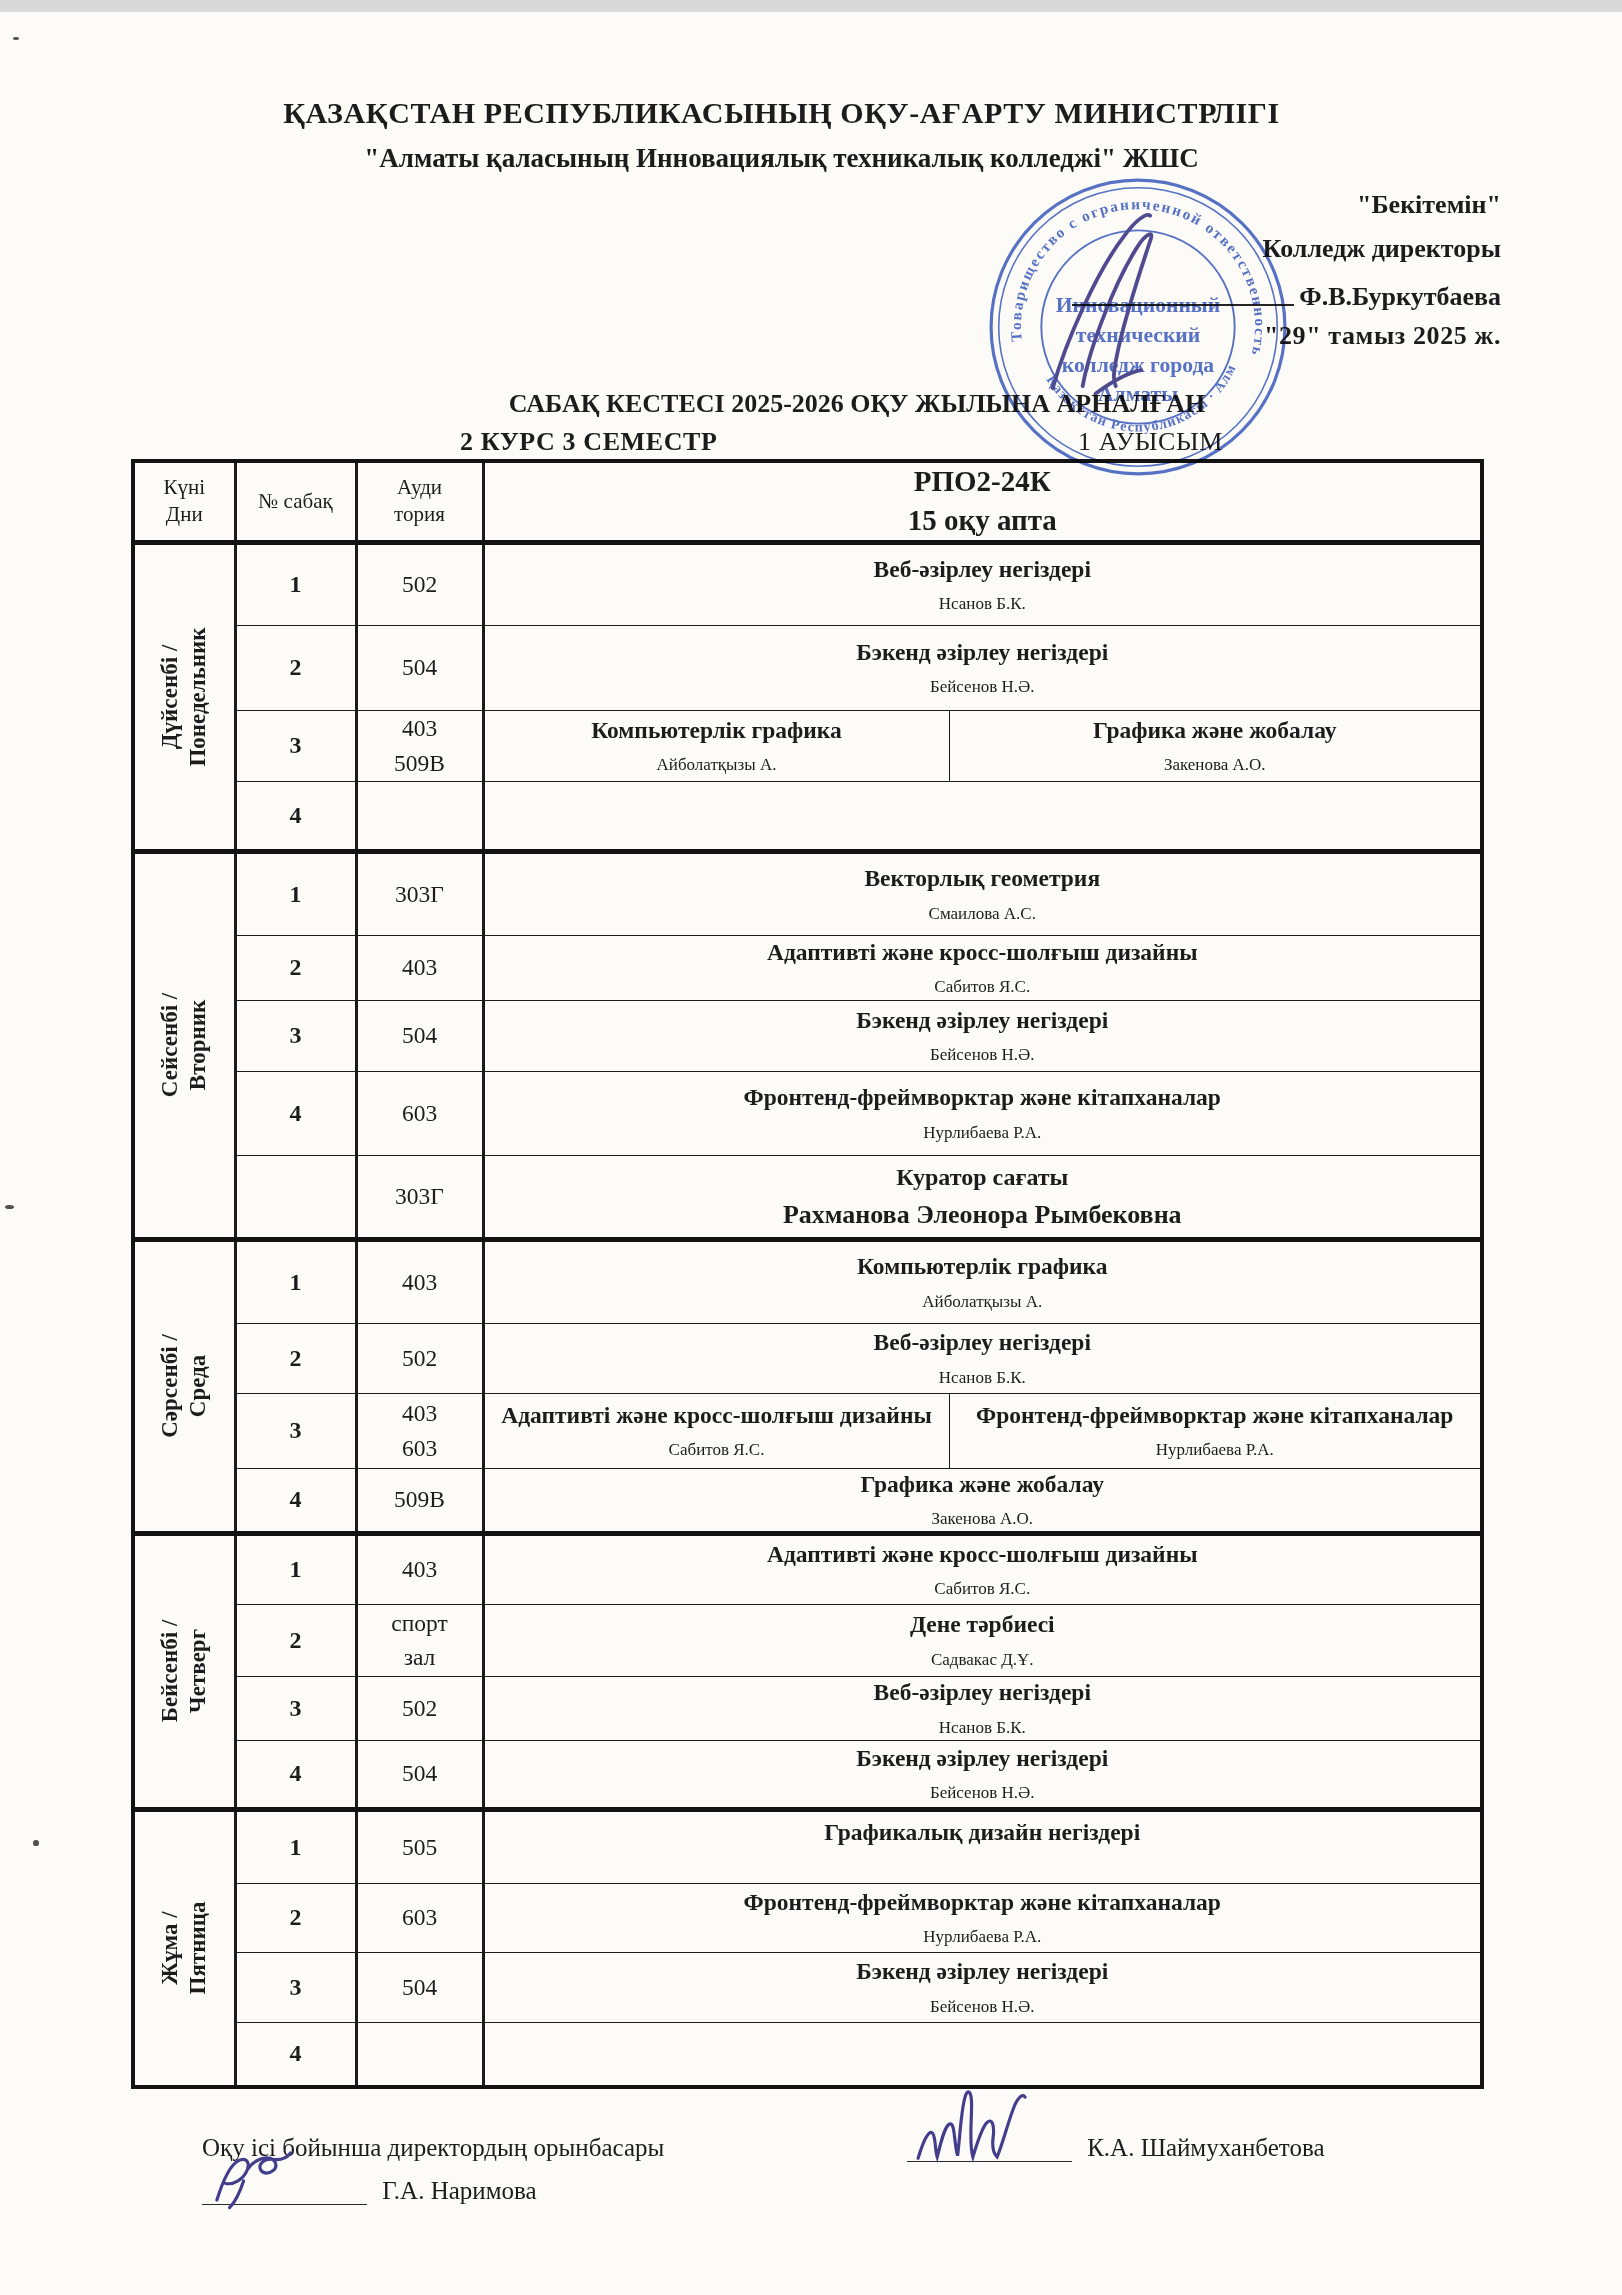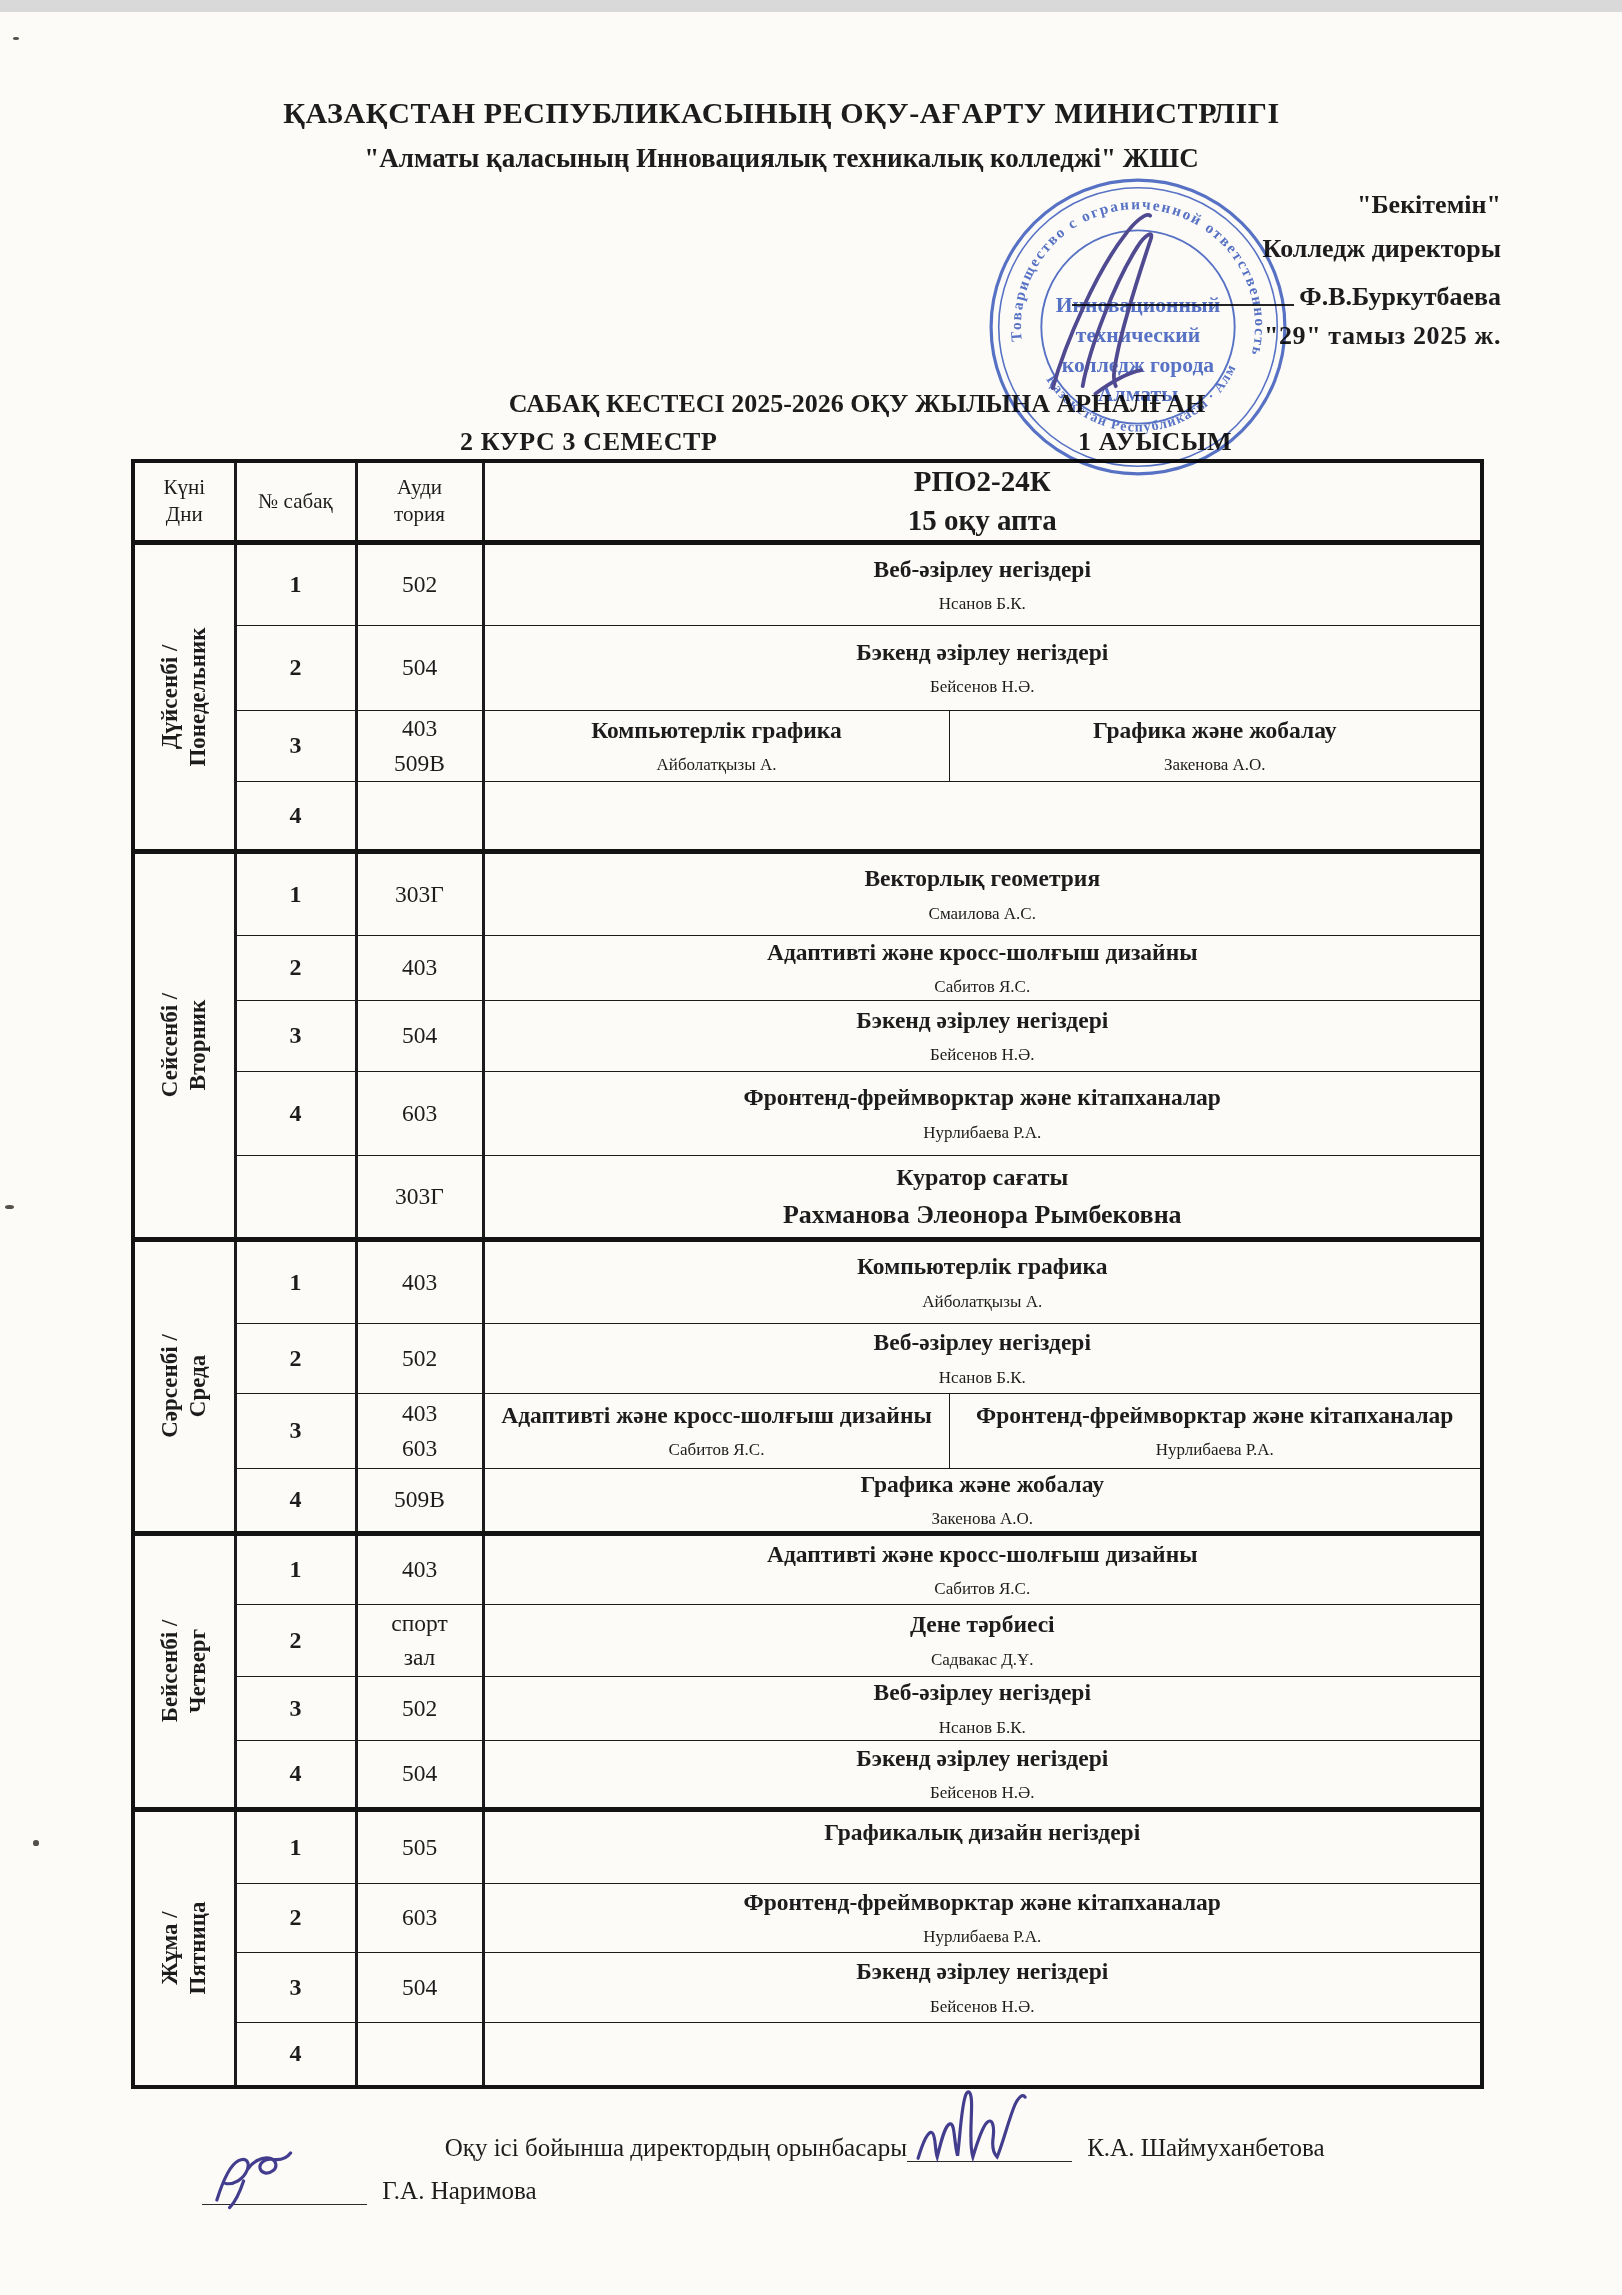--- a/index.html
+++ b/index.html
@@ -19,21 +19,21 @@
   .approve .l3{margin-top:16px;white-space:nowrap;}
   .approve .l4{margin-top:12px;letter-spacing:0.6px;}
   .sig-line{display:inline-block;width:222px;border-bottom:2.5px solid #242424;
     height:25.4px;vertical-align:baseline;margin-right:5.1px;}
   
   .stamp{position:absolute;left:986px;top:163px;z-index:4;mix-blend-mode:multiply;opacity:.93;}
   
   .title1{position:absolute;top:377px;left:222px;width:1270px;text-align:center;
     font-size:26px;font-weight:bold;}
   .course{position:absolute;top:415px;left:460px;font-size:26px;font-weight:bold;letter-spacing:0.6px;}
-  .shift{position:absolute;top:415px;left:1078px;font-size:26px;font-weight:bold;letter-spacing:0.6px;}
+  .shift{position:absolute;top:415px;left:1078px;font-size:26px;font-weight:normal;letter-spacing:0.6px;}
   
   table.sched{position:absolute;left:131px;top:447px;width:1348px;
     border-collapse:collapse;table-layout:fixed;}
   .sched td{border:1.9px solid #1b1b1b;border-left-width:3.2px;border-right-width:3.2px;
     padding:0;text-align:center;vertical-align:middle;overflow:hidden;}
   table.sched{border:4.4px solid #131313;}
   tr.block td{border-top:5.1px solid #131313;}
   tr.hdr td{border-bottom:5.1px solid #131313;}
   .c-hdr{font-size:21px;line-height:1.3;}
   .g1,.g2{font-size:29px;font-weight:bold;line-height:1.15;}
@@ -47,21 +47,21 @@
   .subj{font-size:23.5px;font-weight:bold;line-height:1.25;padding:0 7.6px;}
   .teach{font-size:17px;line-height:1.2;margin-top:10.2px;}
   .c-split-l{border-right-width:1.9px !important;}
   .c-split-r{border-left-width:1.9px !important;}
   tr.curator .subj{font-size:24px;}
   tr.curator .teach{font-size:26px;font-weight:bold;margin-top:7.6px;}
   
   .footer{position:absolute;left:202px;top:2120px;width:1245px;font-size:25px;}
   .f-row{display:flex;align-items:flex-end;}
   .f-row + .f-row{margin-top:12.7px;}
-  .f-label{width:705px;text-align:right;}
+  .f-label{width:705px;}
   .f-sig{position:relative;width:165px;border-bottom:1.9px solid #2b2b2b;height:29px;}
   .f-sig svg{position:absolute;left:6.4px;bottom:-5.1px;overflow:visible;}
   .f-name{margin-left:15.2px;white-space:nowrap;}
   
   .speck{position:absolute;background:#55504a;border-radius:50%;}
 </style>
 </head>
 <body>
 
 <div class="page">

